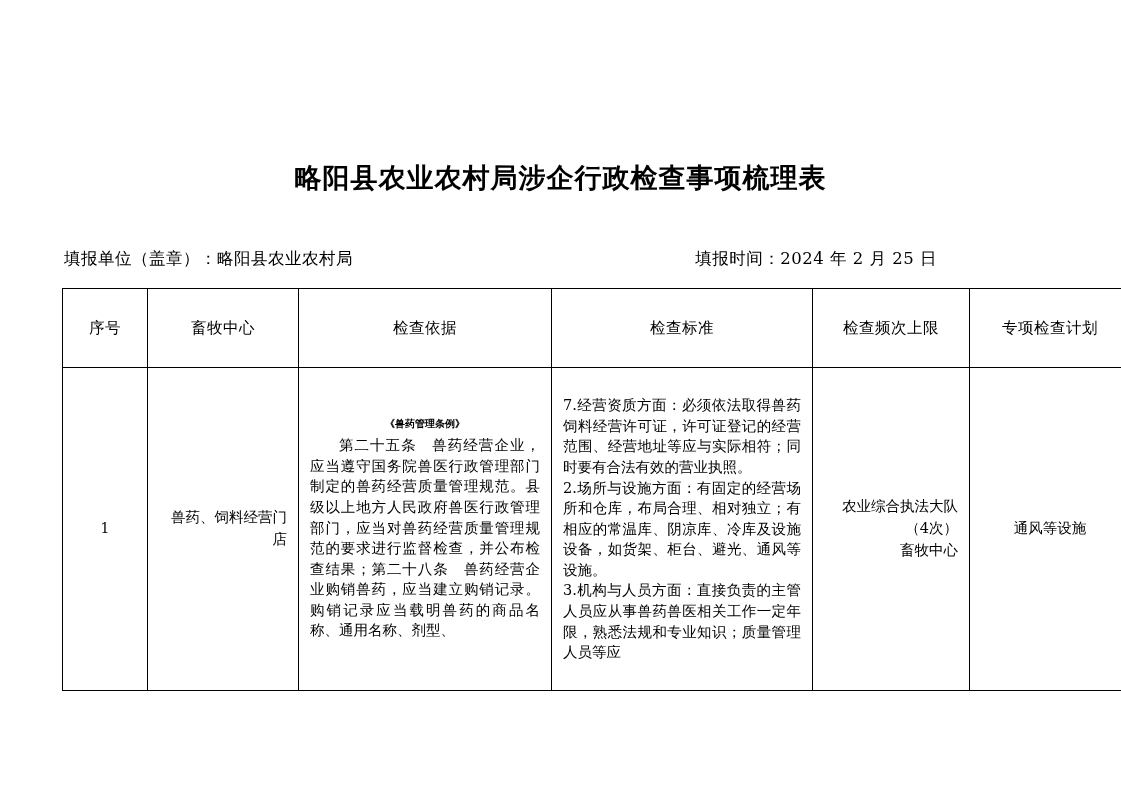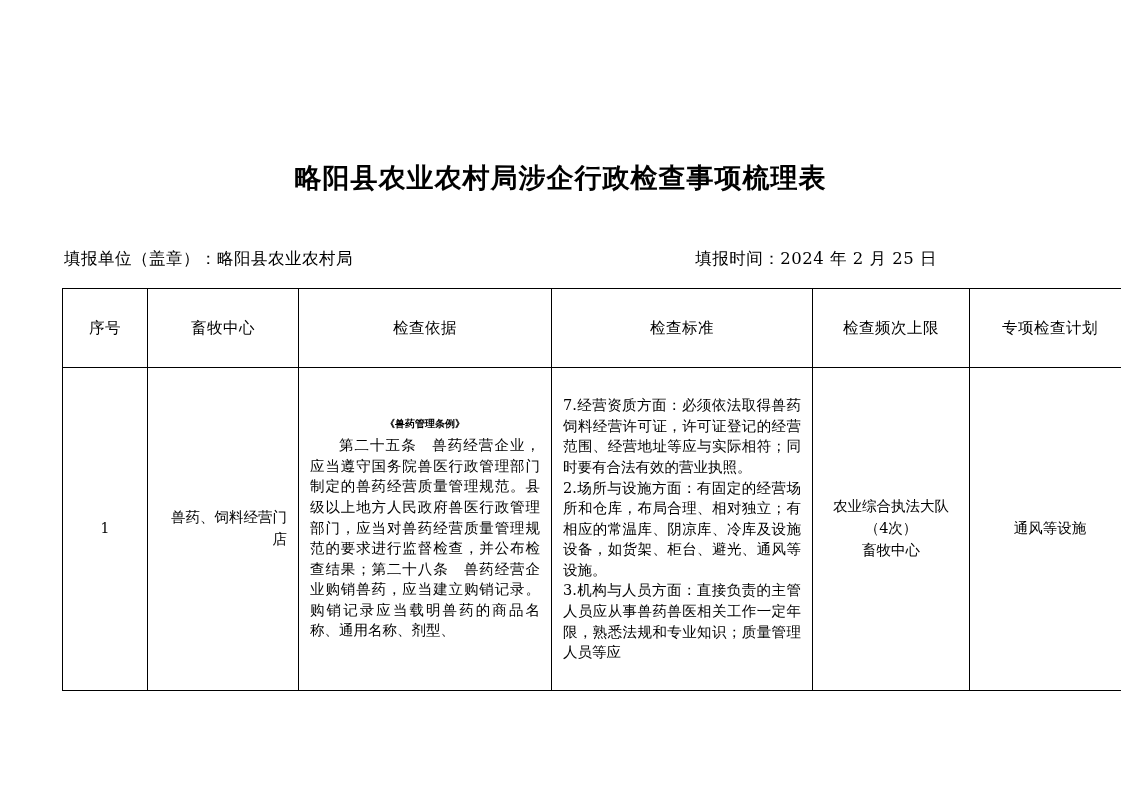--- a/index.html
+++ b/index.html
@@ -145,21 +145,21 @@
         <td class="cell-item">兽药、饲料经营门店</td>
         <td class="cell-para">
           <div class="basis-title">《兽药管理条例》</div>
           <div class="basis-body">第二十五条　兽药经营企业，应当遵守国务院兽医行政管理部门制定的兽药经营质量管理规范。县级以上地方人民政府兽医行政管理部门，应当对兽药经营质量管理规范的要求进行监督检查，并公布检查结果；第二十八条　兽药经营企业购销兽药，应当建立购销记录。购销记录应当载明兽药的商品名称、通用名称、剂型、</div>
         </td>
         <td class="cell-para">
           <div class="std-line">7.经营资质方面：必须依法取得兽药饲料经营许可证，许可证登记的经营范围、经营地址等应与实际相符；同时要有合法有效的营业执照。</div>
           <div class="std-line">2.场所与设施方面：有固定的经营场所和仓库，布局合理、相对独立；有相应的常温库、阴凉库、冷库及设施设备，如货架、柜台、避光、通风等设施。</div>
           <div class="std-line">3.机构与人员方面：直接负责的主管人员应从事兽药兽医相关工作一定年限，熟悉法规和专业知识；质量管理人员等应</div>
         </td>
-        <td class="cell-center" style="white-space: pre-line;">农业综合执法大队
+        <td class="cell-center" style="white-space: pre-line; text-align: right;">农业综合执法大队
 （4次）
 畜牧中心</td>
         <td class="cell-center">通风等设施</td>
         <td class="cell-center-narrow">农业综合执法大队畜牧中心</td>
       </tr>
     </tbody>
   </table>
 
 </div>
 

